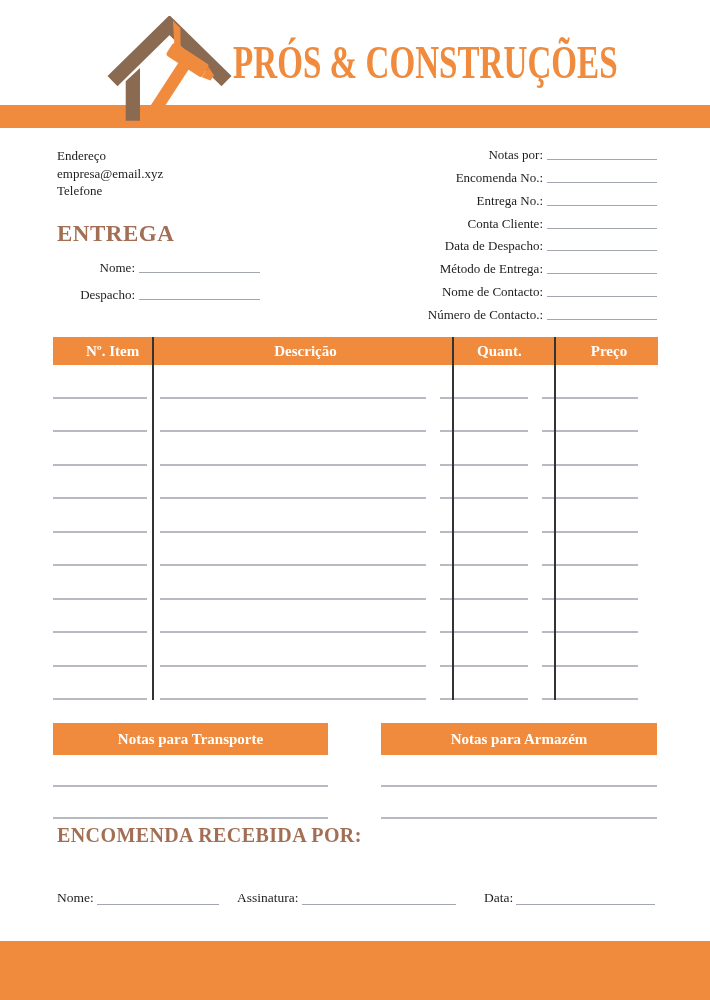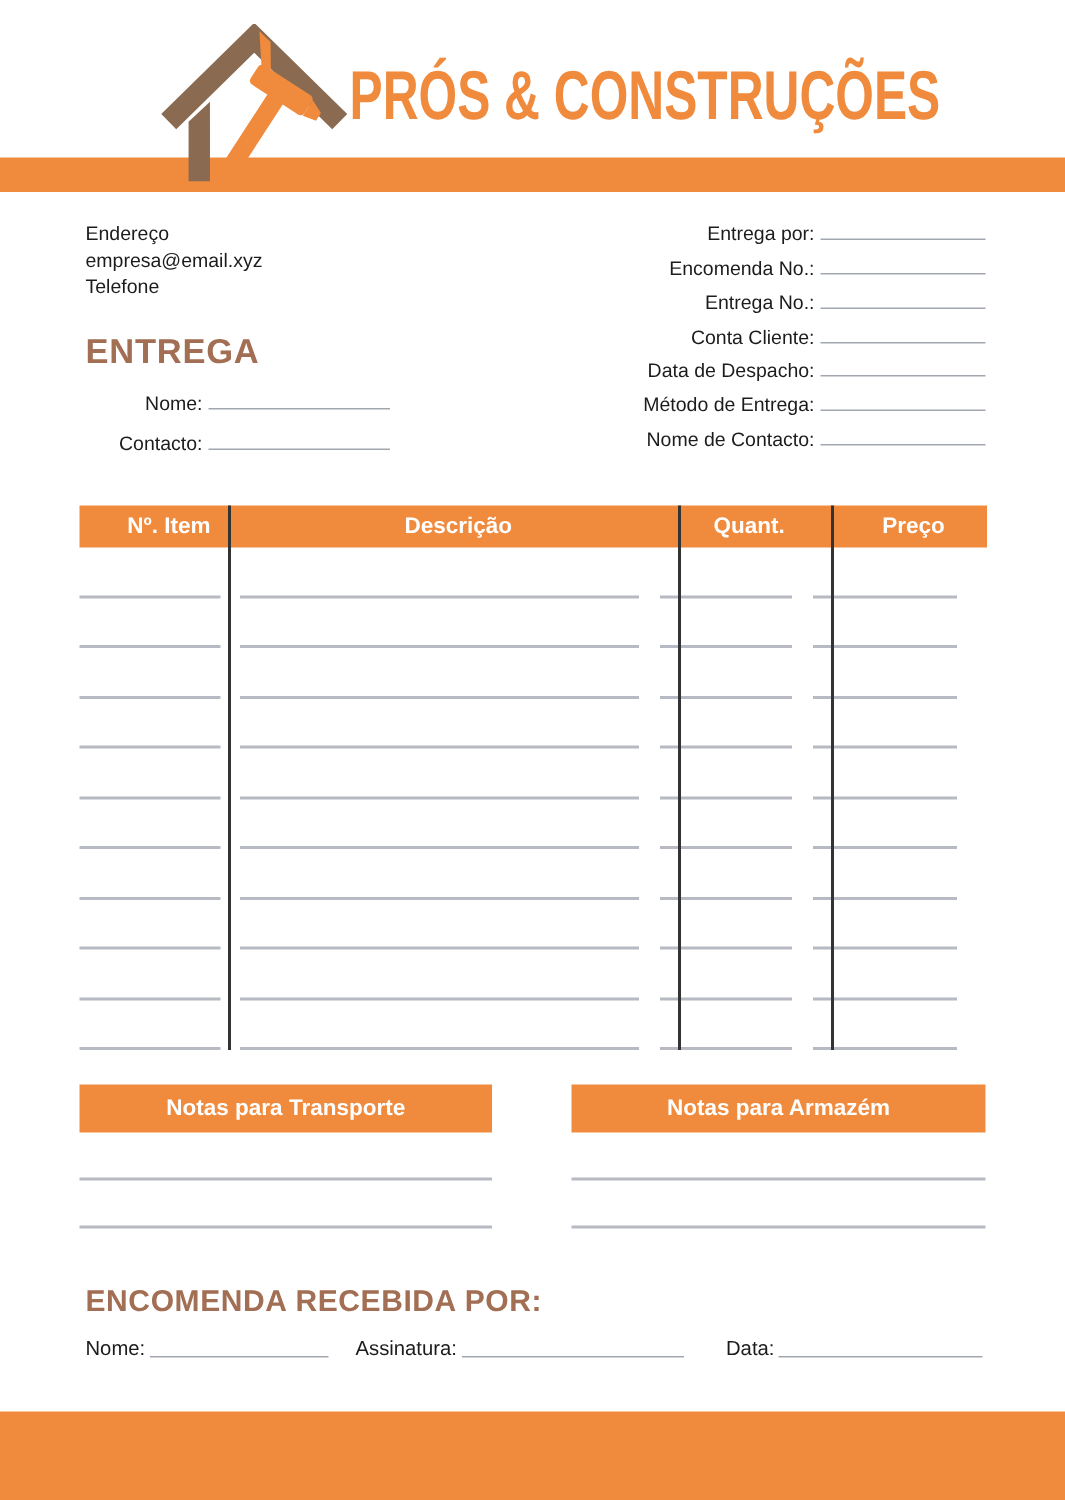--- a/index.html
+++ b/index.html
@@ -1,20 +1,20 @@
 <!DOCTYPE html>
 <html style="--accent-orange: #F08B3E; --brand-brown: #8A6A50; --heading-brown: #A26E54; --table-line: #B7BAC2; --form-line: #A2A7AF; --separator-dark: #333333;"><head>
 <meta charset="utf-8">
 <style>
   * { margin:0; padding:0; box-sizing:border-box; }
   html,body { background:#e9e9e9; }
   .page {
     position:relative; width:710px; height:1000px; margin:0 auto;
     background:#ffffff; overflow:hidden;
-    font-family:Liberation Sans, sans-serif; color:#1c1c1c;
+    font-family:Liberation Serif, serif; color:#1c1c1c;
   }
   
   .logo-svg { position:absolute; left:106px; top:16px; width:128px; height:114px; z-index:3; }
   .brand-title {
     position:absolute; left:233px; top:38px; z-index:2;
     font-size:46px; font-weight:bold; line-height:50px; white-space:nowrap;
     color:var(--accent-orange,#F08B3E);
     transform:scaleX(0.72); transform-origin:left top; letter-spacing:0px;
   }
   .top-bar { position:absolute; left:0; top:105px; width:710px; height:23px;
@@ -49,21 +49,21 @@
   .vsep { position:absolute; top:0; width:2px; height:363px; background:var(--separator-dark,#333333); z-index:2; }
   .vsep.v1 { left:99px; } .vsep.v2 { left:399px; } .vsep.v3 { left:501px; }
   
   .notes-col { position:absolute; top:723px; }
   .notes-transport { left:53px; width:275px; }
   .notes-warehouse { left:381px; width:276px; }
   .note-header { height:32px; background:var(--accent-orange,#F08B3E); color:#ffffff;
     font-weight:bold; font-size:15px; text-align:center; line-height:32px; }
   .note-line { height:32px; border-bottom:2px solid var(--table-line,#B7BAC2); }
   
-  .received-title { position:absolute; left:57px; top:857px; font-size:20px; font-weight:bold;
+  .received-title { position:absolute; left:57px; top:824px; font-size:20px; font-weight:bold;
     color:var(--heading-brown,#A26E54); letter-spacing:0.4px; }
   .signature-row { position:absolute; left:57px; top:888px; width:600px; height:18px; }
   .sig-group { position:absolute; display:flex; align-items:flex-end; height:18px; }
   .sig-nome { left:0; width:162px; }
   .sig-assinatura { left:180px; width:219px;align-items:flex-end; }
   .sig-data { left:427px; width:171px; }
   .sig-label { font-size:13.5px; padding-right:3px; white-space:nowrap; }
   .sig-line { flex:1; height:12px; border-bottom:1px solid var(--form-line,#A2A7AF); margin-bottom:1px; }
   
   .footer-bar { position:absolute; left:0; bottom:0; width:710px; height:59px;
@@ -88,21 +88,21 @@
   <div class="top-bar"></div>
 
   <div class="contact">
     <div>Endereço</div>
     <div>empresa@email.xyz</div>
     <div>Telefone</div>
   </div>
 
   <div class="order-fields">
     <div class="of-row">
-      <span class="of-label">Entrega por:</span>
+      <span class="of-label">Notas por:</span>
       <span class="of-line"></span>
     </div>
     <div class="of-row">
       <span class="of-label">Encomenda No.:</span>
       <span class="of-line"></span>
     </div>
     <div class="of-row">
       <span class="of-label">Entrega No.:</span>
       <span class="of-line"></span>
     </div>
@@ -113,32 +113,36 @@
     <div class="of-row">
       <span class="of-label">Data de Despacho:</span>
       <span class="of-line"></span>
     </div>
     <div class="of-row">
       <span class="of-label">Método de Entrega:</span>
       <span class="of-line"></span>
     </div>
     <div class="of-row">
       <span class="of-label">Nome de Contacto:</span>
+      <span class="of-line"></span>
+    </div>
+    <div class="of-row">
+      <span class="of-label">Número de Contacto.:</span>
       <span class="of-line"></span>
     </div>
   </div>
 
   <div class="entrega-title">ENTREGA</div>
   <div class="entrega-fields">
     <div class="ef-row">
       <span class="ef-label">Nome:</span>
       <span class="ef-line"></span>
     </div>
     <div class="ef-row">
-      <span class="ef-label">Contacto:</span>
+      <span class="ef-label">Despacho:</span>
       <span class="ef-line"></span>
     </div>
   </div>
 
   <div class="items-table">
     <div class="thead">
       <div class="th c1">Nº. Item</div>
       <div class="th c2">Descrição</div>
       <div class="th c3">Quant.</div>
       <div class="th c4">Preço</div>

